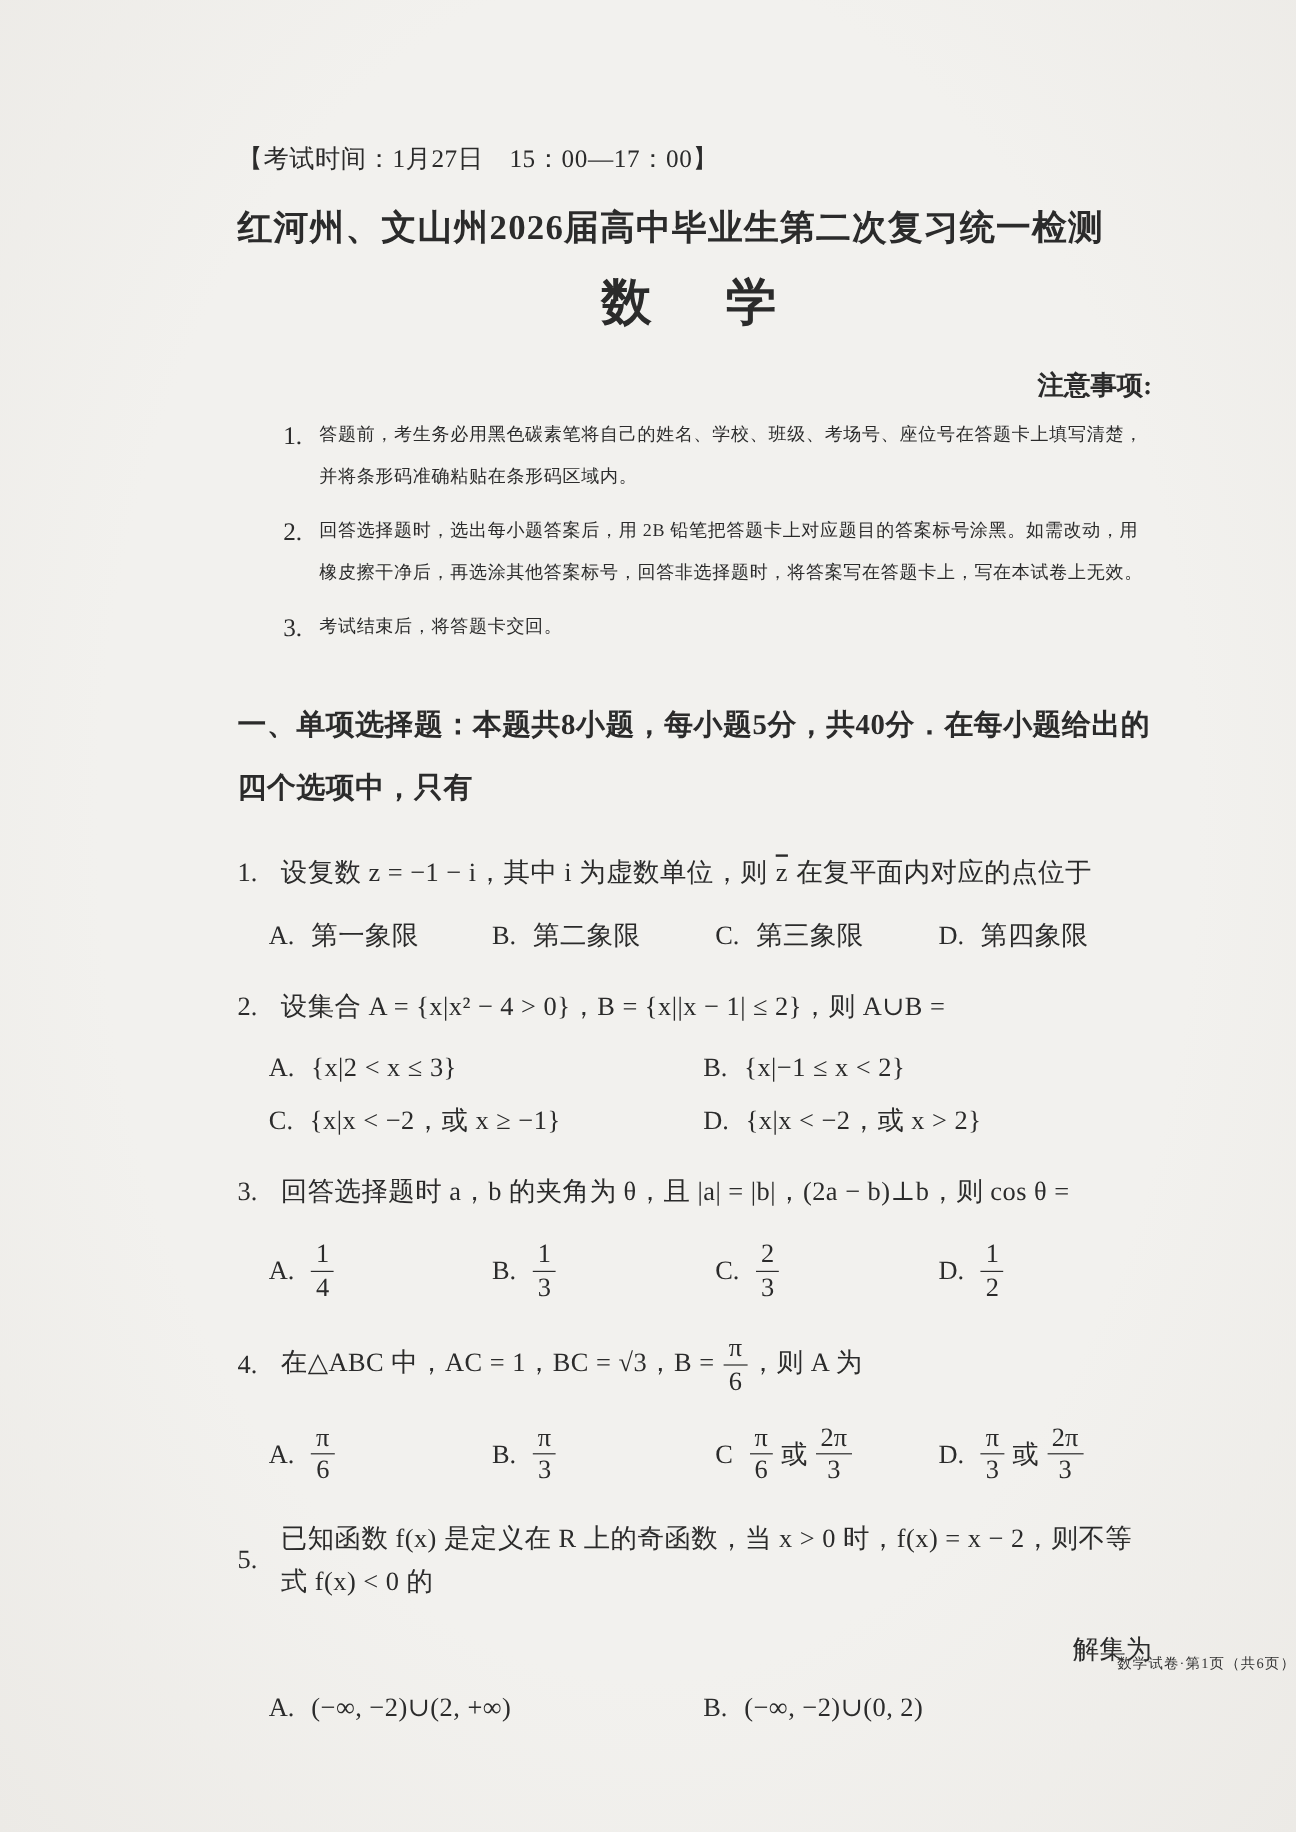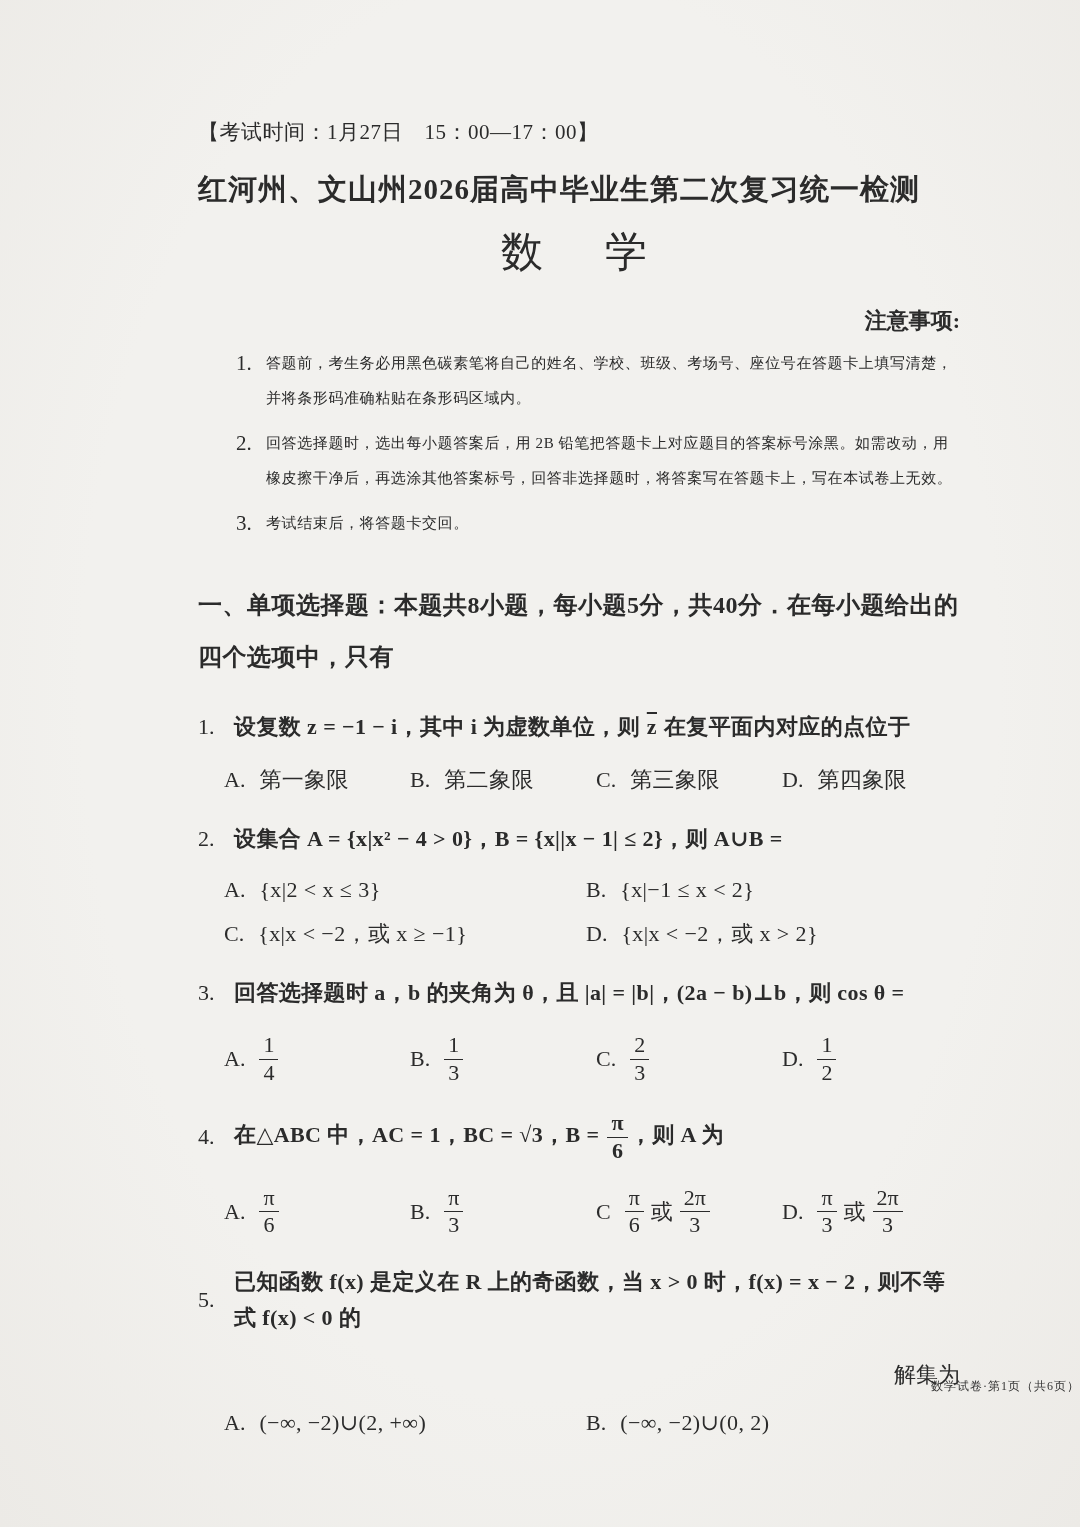--- a/index.html
+++ b/index.html
@@ -18,35 +18,35 @@
   .content { padding:118px 120px 0 160px; }
 
   .exam-time { font-size:21px; letter-spacing:0.5px; }
 
   .exam-title {
     margin-top:24px; text-align:left;
     font-size:29px; font-weight:bold; letter-spacing:1px;
   }
   .subject-title {
     margin-top:14px; text-align:center;
-    font-size:42px; font-weight:normal; letter-spacing:10px;
+    font-size:42px; font-weight:bold; letter-spacing:10px;
   }
 
   .notice-head { margin-top:26px; font-size:22px; font-weight:bold;text-align:right; }
   .notice-item { display:flex; margin-top:10px; padding-left:38px; }
   .notice-num { width:30px; flex:none; font-size:21px; line-height:35px; }
   .notice-text { width:742px; font-size:15px; line-height:35px; letter-spacing:0.6px; }
 
   .section-head { margin-top:38px; font-size:24px; font-weight:bold; line-height:52px; letter-spacing:0.5px; }
   .section-head .line2 { padding-left:40px; }
 
   .question { margin-top:26px; }
   .q-stem { display:flex; align-items:center; font-size:22px; line-height:36px; }
   .q-num { flex:none; width:36px; }
-  .q-text { letter-spacing:0.4px;font-weight:bold; }
+  .q-text { letter-spacing:0.4px; }
 
   .options { display:flex; margin-top:20px; padding-left:26px; font-size:22px; }
   .opt { display:flex; align-items:center; }
   .options-4 .opt { width:186px; }
   .options-4 .opt:last-child { width:auto; }
   .options-2col .opt { width:362px; }
   .options-2col .opt:last-child { width:auto; }
   .opt-label { margin-right:14px; }
   .opt-text { letter-spacing:0.4px; }
 

